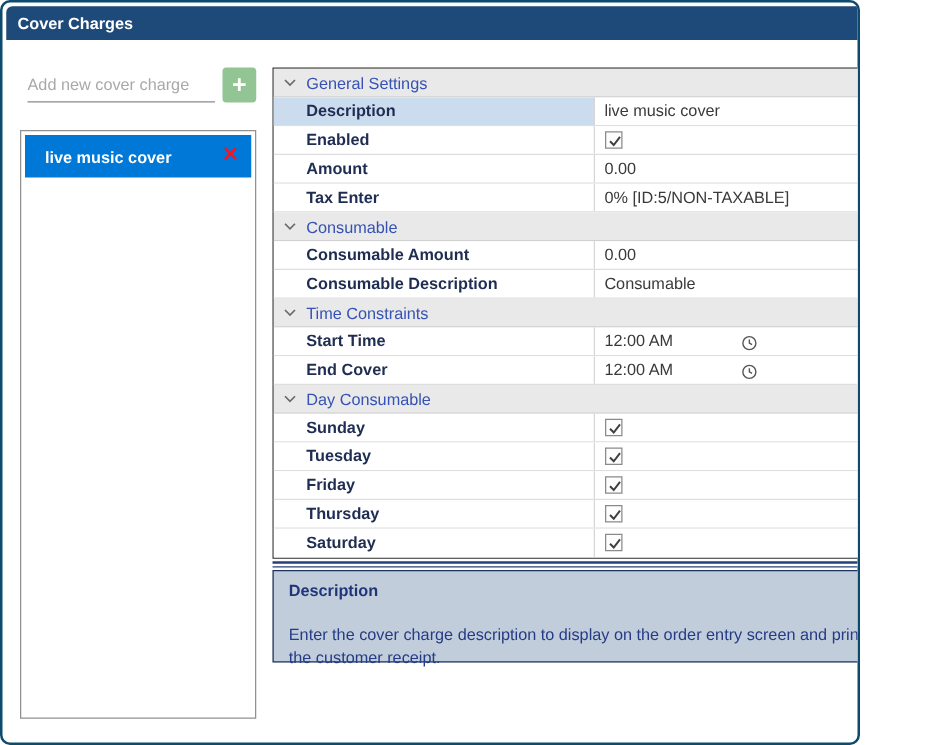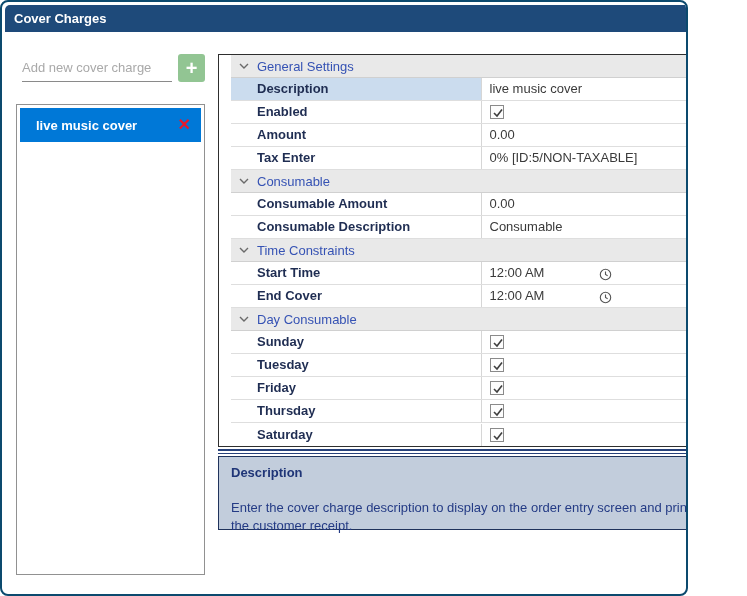--- a/index.html
+++ b/index.html
@@ -48,29 +48,29 @@
   .list-item {
     height: 34px; display: flex; align-items: center;
     padding: 0 10px 0 16px; font-size: 13px; color: #333; cursor: pointer;
   }
   .list-item.selected { background: #0078d7; color: #fff; font-weight: bold; }
   .li-label { flex: 1; }
   .del { color: #e8192c; font-size: 16px; font-weight: bold; cursor: pointer; line-height: 1; }
 
   
   .right-panel { position: absolute; left: 216px; top: 52px; width: 515px; height: 521px; }
-  .prop-grid { border: 1px solid #2e2e2e; background: #fff; padding-left: 12px; }
+  .prop-grid { border: 1px solid #2e2e2e; background: #fff; }
   .sec-header {
     height: 23px; background: #e9e9e9; border-bottom: 1px solid #d0d0d0;
     display: flex; align-items: center;
     font-size: 13px; color: #3552b4; cursor: pointer;
   }
   .chev { width: 26px; text-align: center; padding-top: 2px; }
   .grid-row { height: 23px; display: flex; border-bottom: 1px solid #dedede; font-size: 13px; background:#fff; }
-  .prop-grid .grid-row:last-child { border-bottom: none; align-items: center; }
+  .prop-grid .grid-row:last-child { border-bottom: none; }
   .cell { line-height: 22px; }
   .cell.label {
     width: 50%; border-right: 1px solid #d6d6d6;
     font-weight: bold; color: #1f2d52; padding-left: 26px; cursor: pointer;
     white-space: nowrap; overflow: hidden;
   }
   .cell.label.sel { background: #cbdcee; }
   .cell.value { width: 50%; position: relative; padding-left: 8px; color: #3a3a3a; cursor: text; white-space: nowrap; }
   .checkbox {
     display: inline-block; width: 14px; height: 14px; margin-top: 4px;

